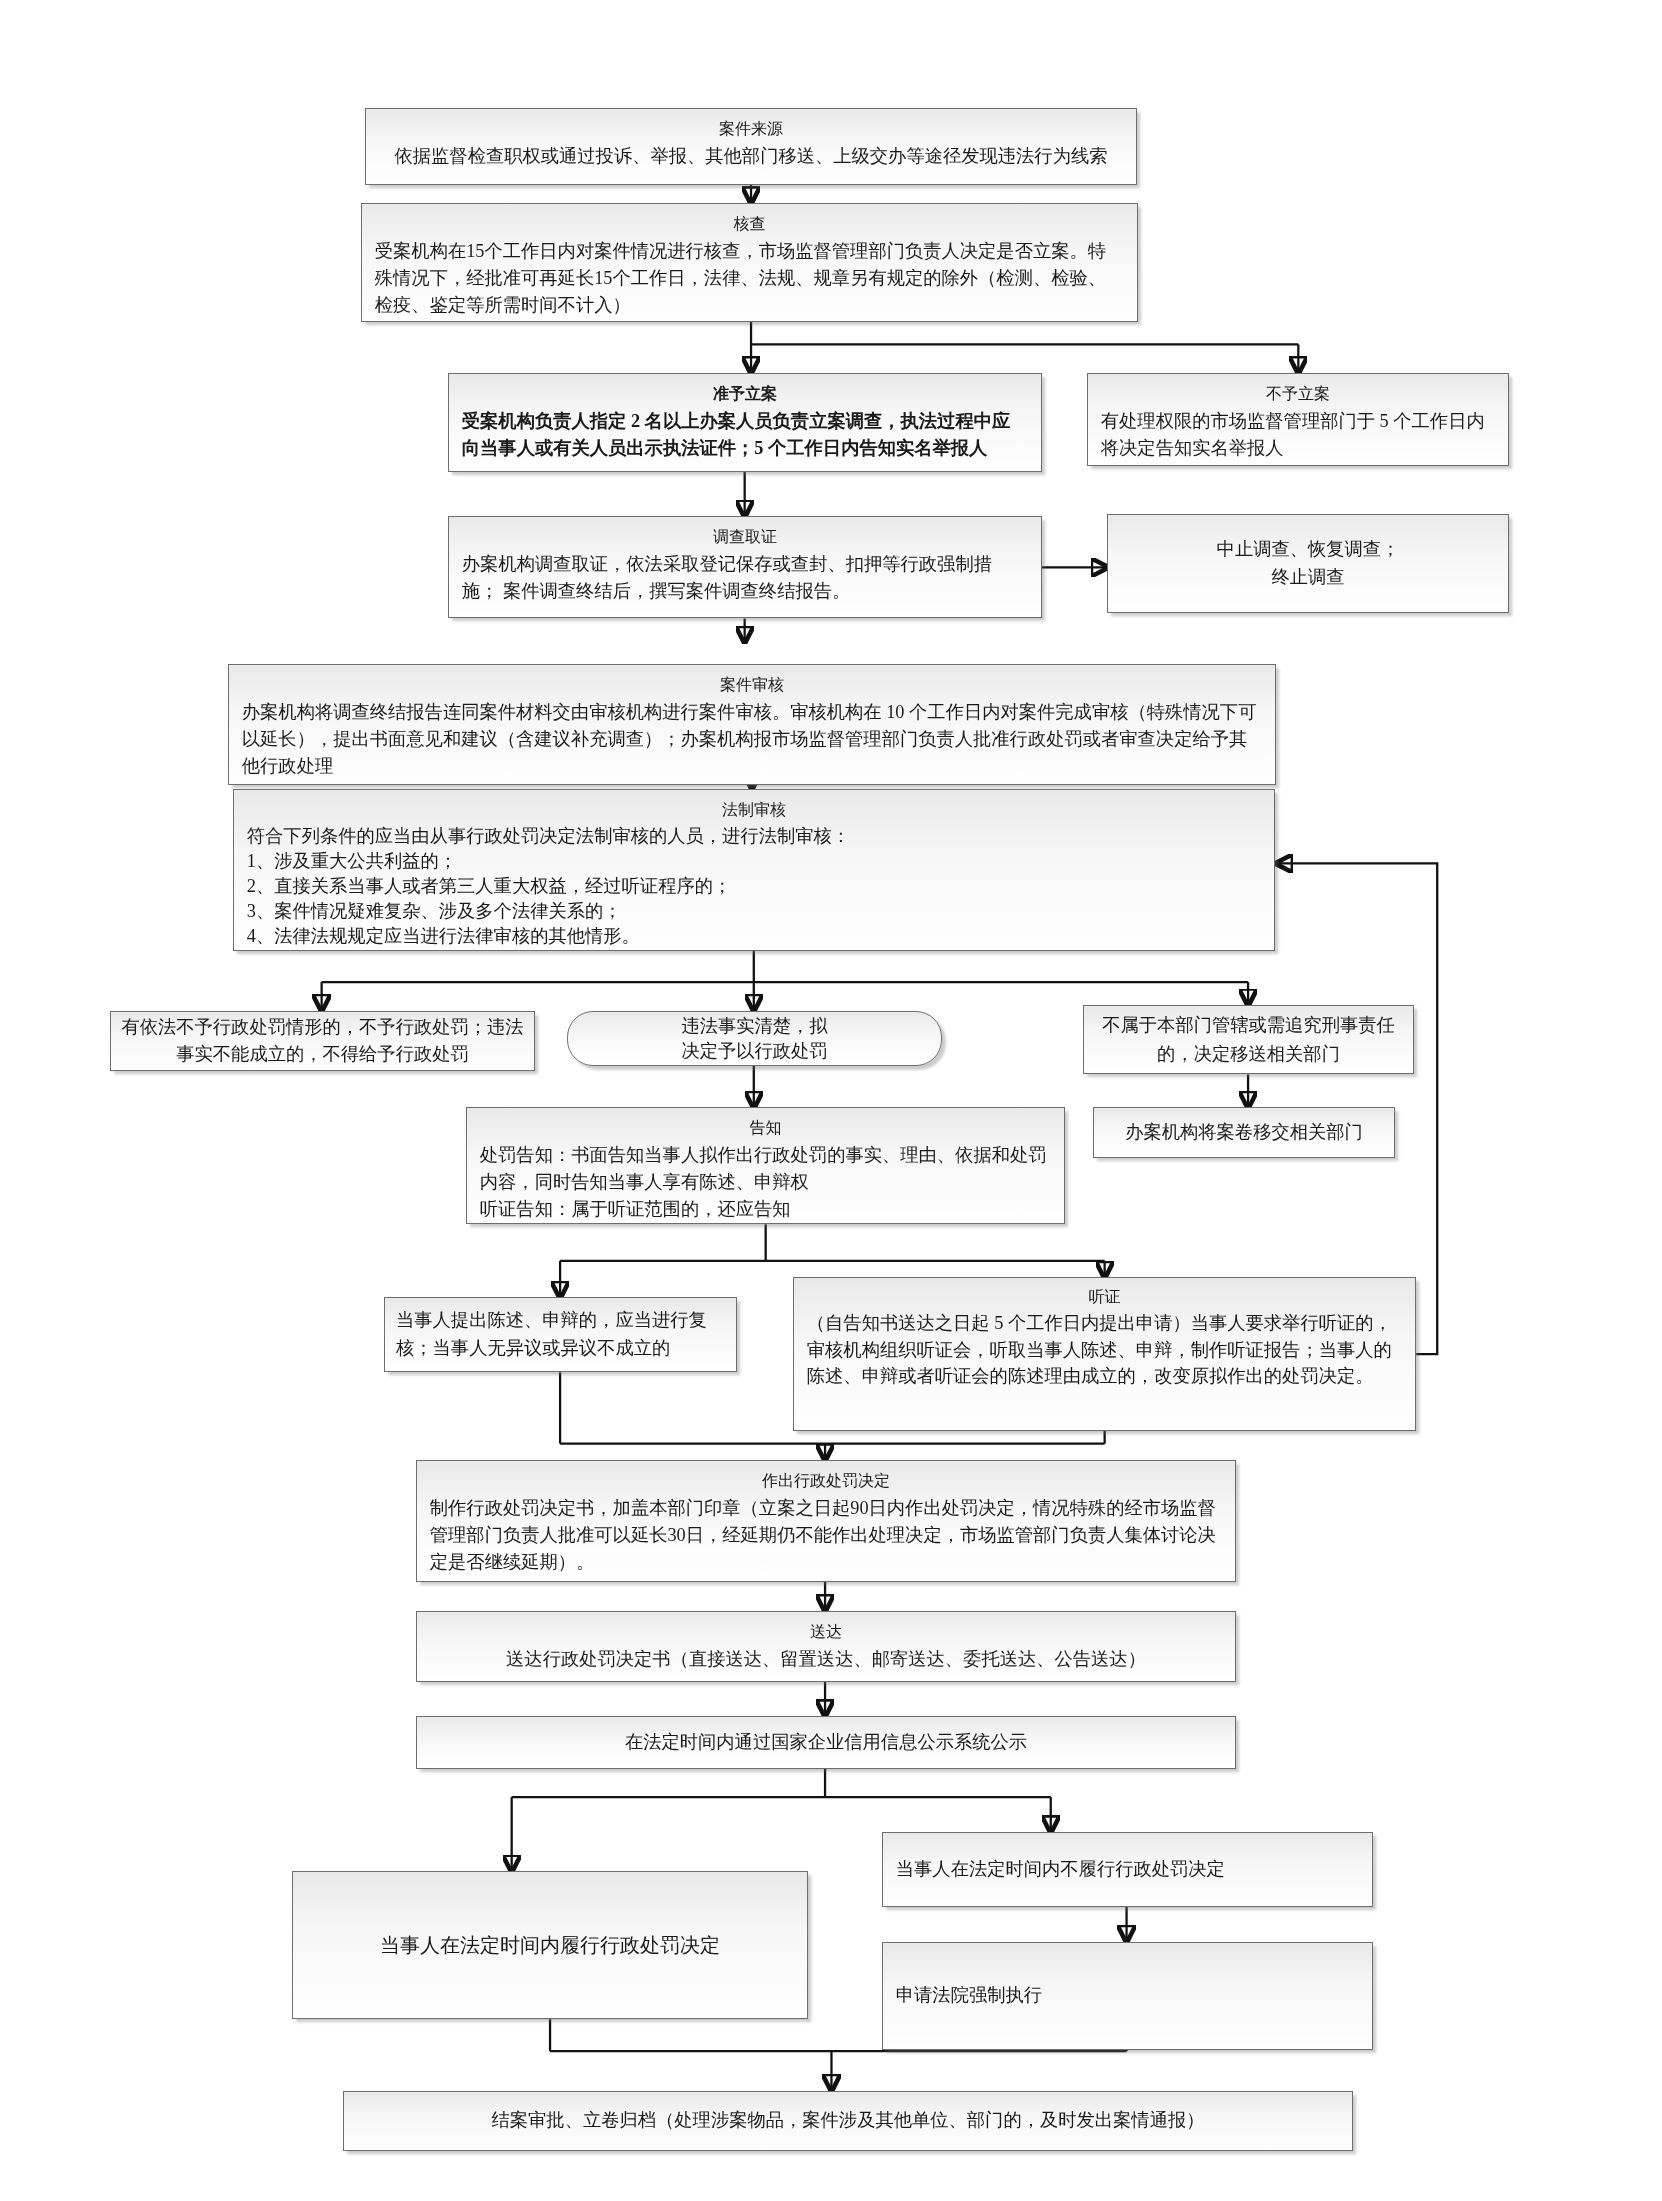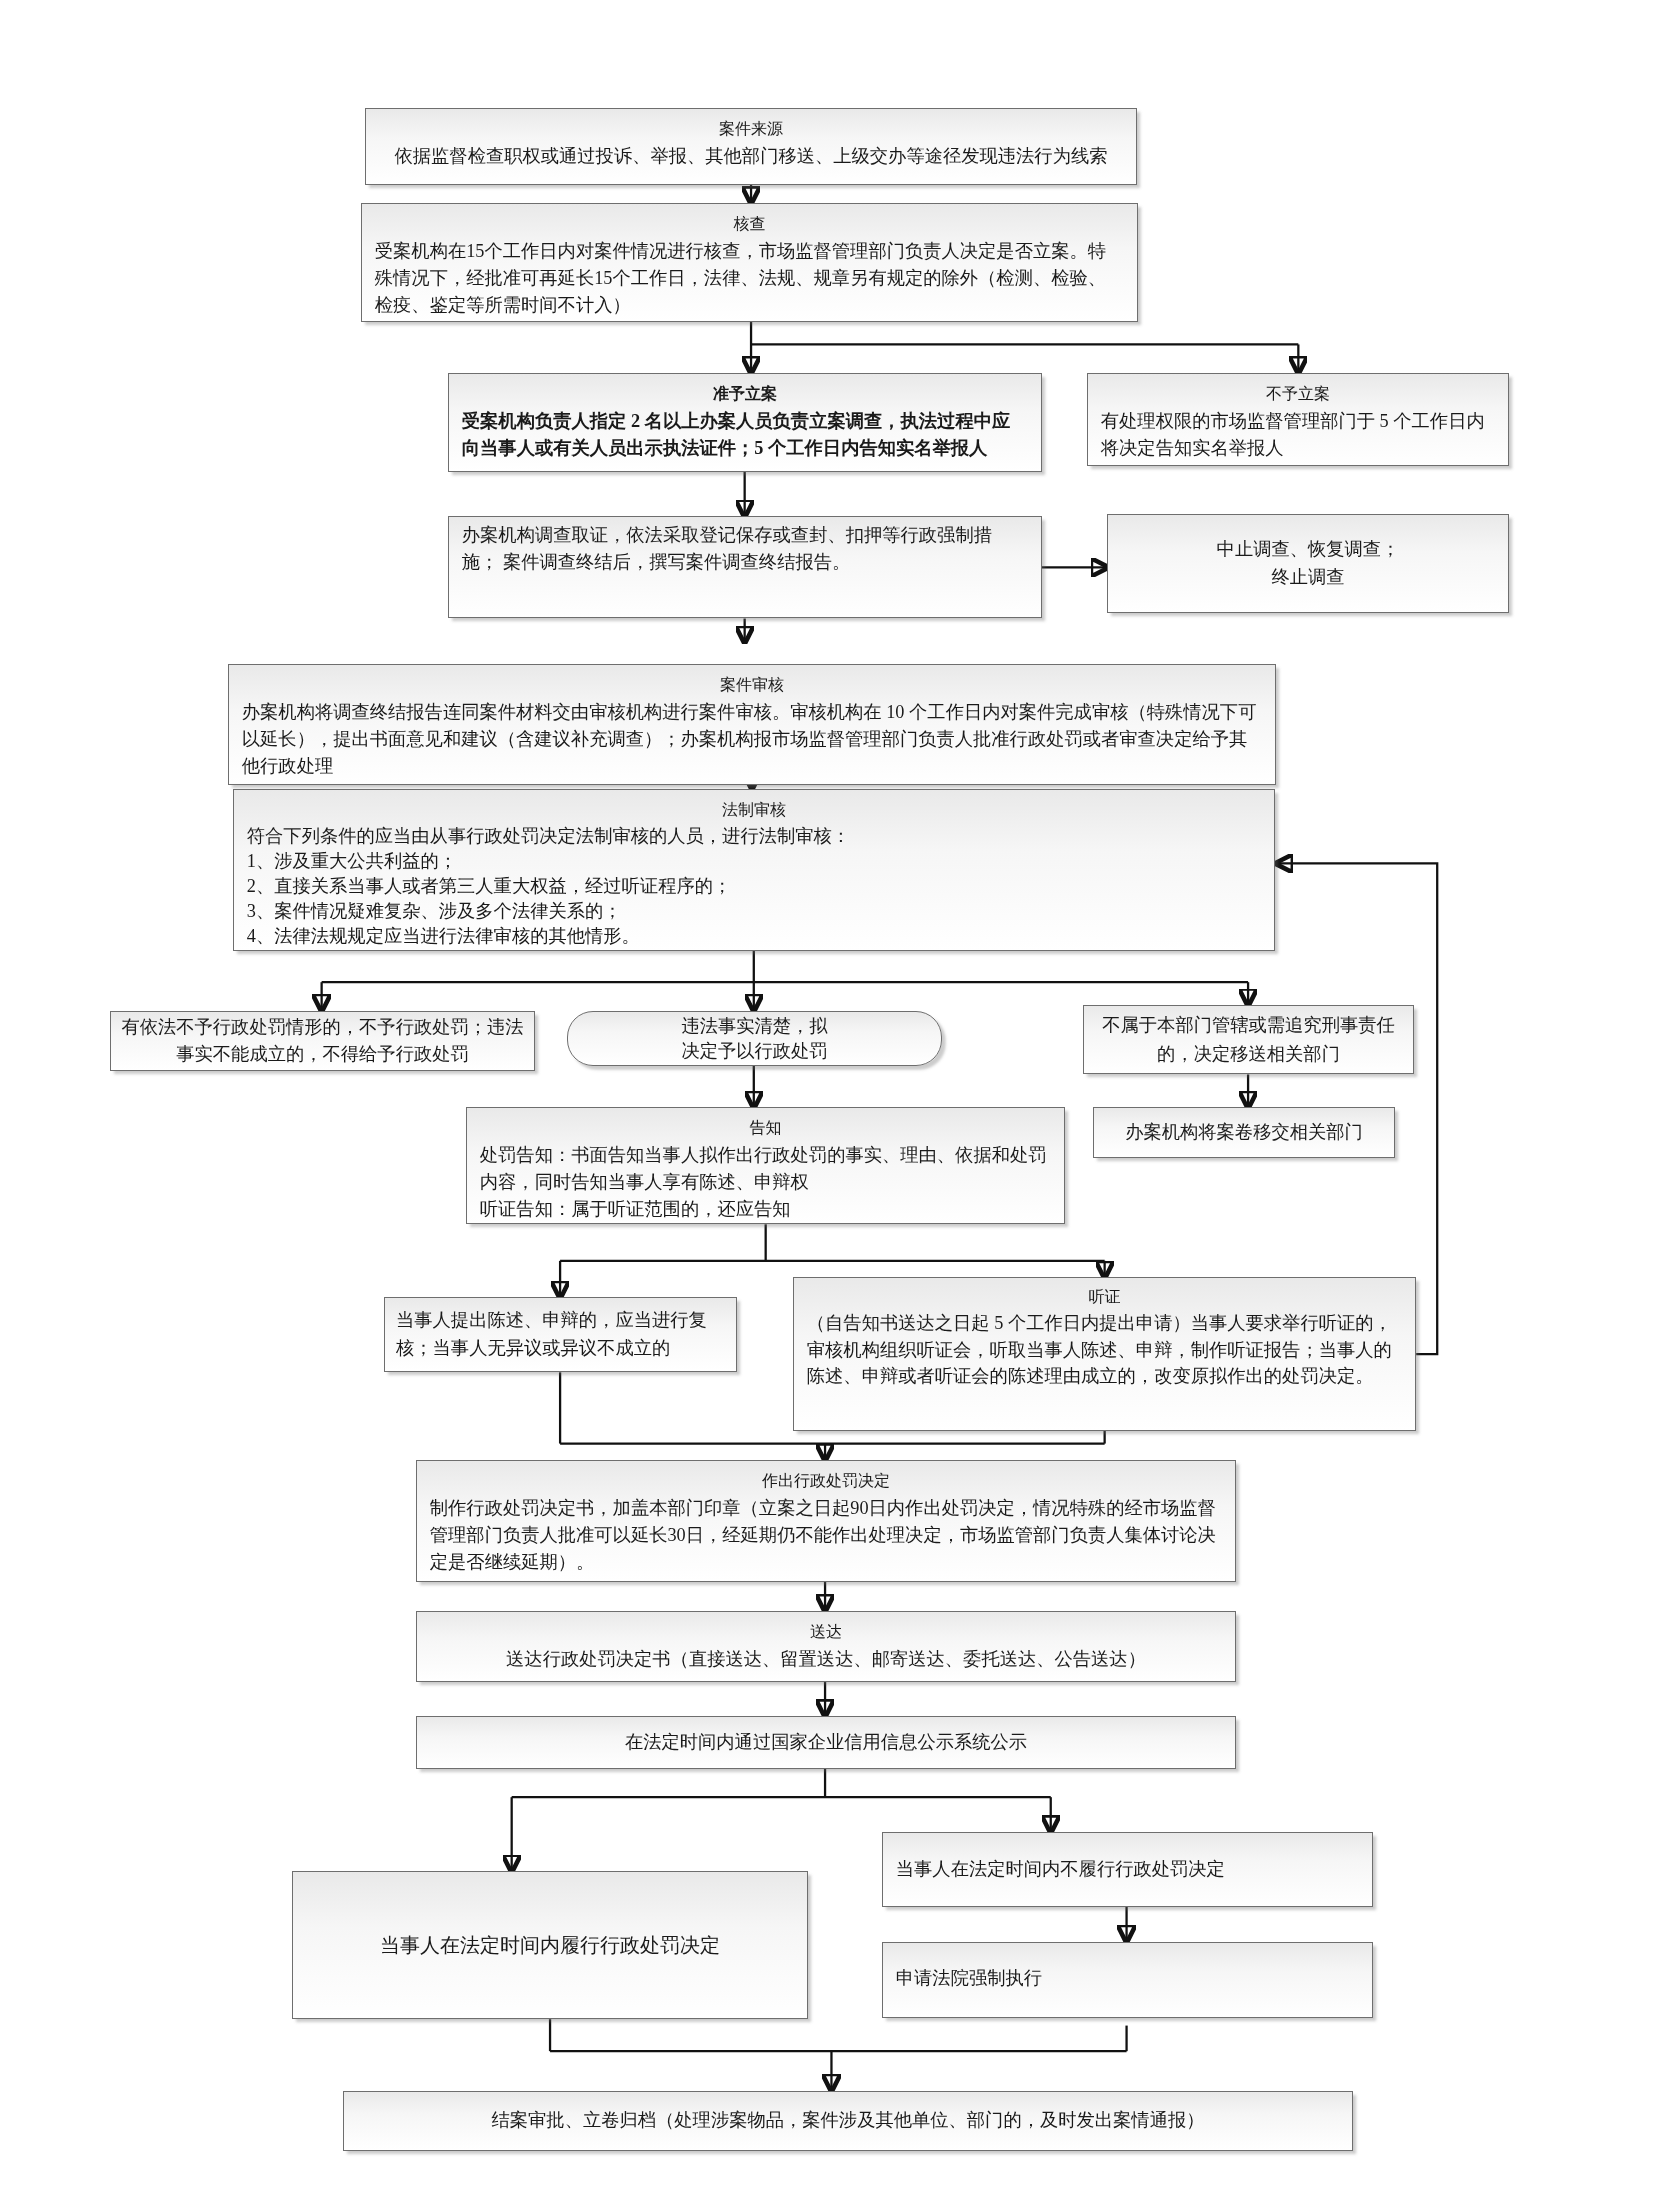--- a/index.html
+++ b/index.html
@@ -105,20 +105,21 @@
     <div class="ttl">准予立案</div>
     <div class="bd">受案机构负责人指定 2 名以上办案人员负责立案调查，执法过程中应向当事人或有关人员出示执法证件；5 个工作日内告知实名举报人</div>
   </div>
 
   <div class="node" style="left:1087px;top:373px;width:422px;height:93px;">
     <div class="ttl">不予立案</div>
     <div class="bd">有处理权限的市场监督管理部门于 5 个工作日内将决定告知实名举报人</div>
   </div>
 
   <div class="node" style="left:448px;top:516px;width:594px;height:102px;">
+    <div class="ttl">调查取证</div>
     <div class="bd">办案机构调查取证，依法采取登记保存或查封、扣押等行政强制措施； 案件调查终结后，撰写案件调查终结报告。</div>
   </div>
 
   <div class="node vc" style="left:1107px;top:514px;width:402px;height:99px;">
     <div class="bd center">中止调查、恢复调查；</div>
     <div class="bd center">终止调查</div>
   </div>
 
   <div class="node" style="left:228px;top:642px;width:1048px;height:121px;margin-top:22px;">
     <div class="ttl">案件审核</div>
@@ -181,21 +182,21 @@
   </div>
 
   <div class="node vc" style="left:292px;top:1871px;width:516px;height:148px;padding:3.7px 78px;font-size:20px;line-height:37px;">
     <div class="bd center">当事人在法定时间内履行行政处罚决定</div>
   </div>
 
   <div class="node vc" style="left:882px;top:1832px;width:491px;height:75px;padding:1.8px 12.8px;">
     <div class="bd">当事人在法定时间内不履行行政处罚决定</div>
   </div>
 
-  <div class="node vc" style="left:882px;top:1942px;width:491px;height:76px;padding:1.8px 12.8px;font-family:Liberation Mono, monospace;">
+  <div class="node vc" style="left:882px;top:1942px;width:491px;height:108px;padding:1.8px 12.8px;">
     <div class="bd">申请法院强制执行</div>
   </div>
 
   <div class="node vc" style="left:343px;top:2091px;width:1010px;height:60px;padding:1.8px 12.8px;">
     <div class="bd center">结案审批、立卷归档（处理涉案物品，案件涉及其他单位、部门的，及时发出案情通报）</div>
   </div>
 
 </div>
 
 

